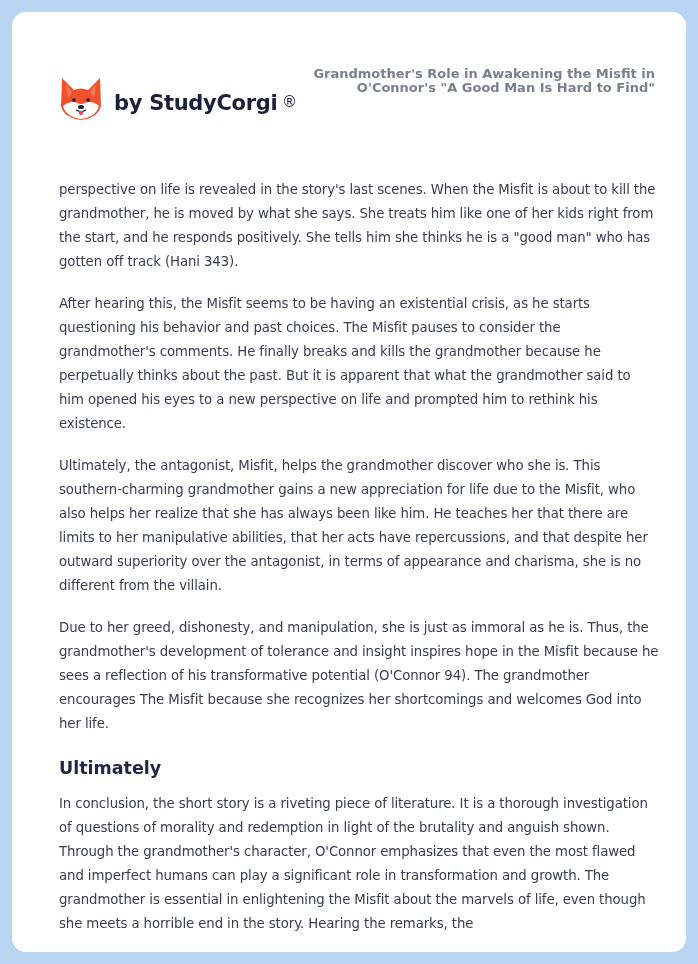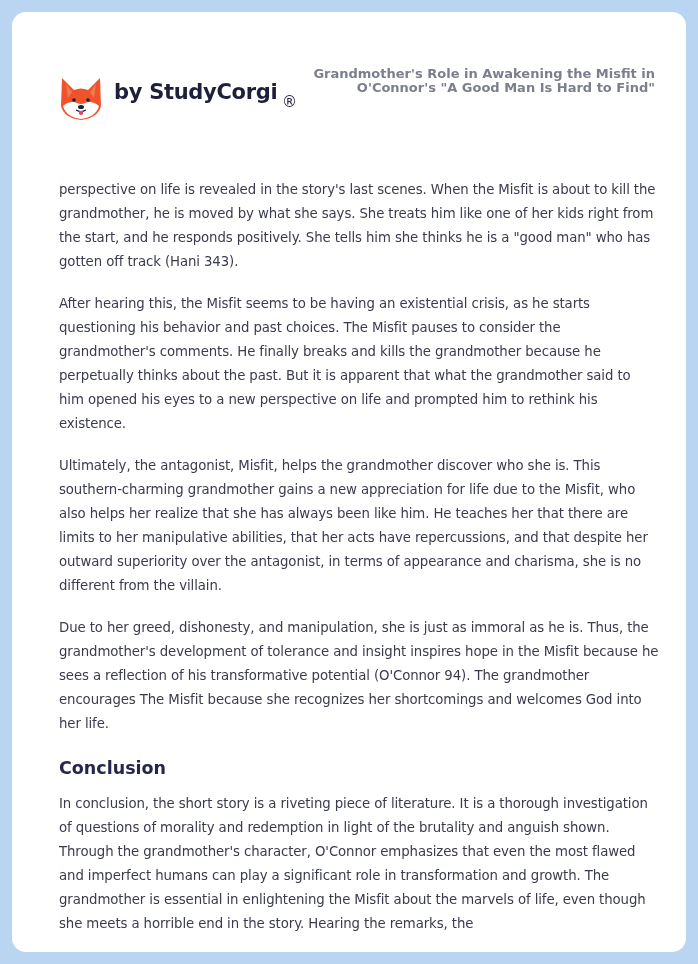--- a/index.html
+++ b/index.html
@@ -9,21 +9,21 @@
     font-family: "Liberation Sans", sans-serif;
     position: relative;
   }
   .card {
     position: absolute; left: 12px; top: 12px;
     width: 674px; height: 940px;
     background: #ffffff; border-radius: 14px;
     overflow: hidden;
   }
   .header { position: absolute; left: 0; top: 0; width: 674px; height: 150px; }
-  .logo { position: absolute; left: 48px; top: 64px; display: flex; }
+  .logo { position: absolute; left: 48px; top: 64px; display: flex; align-items: center; }
   .logo svg { width: 42px; height: 46px; display: block; }
   .logo-text {
     margin-left: 12px; font-family: "DejaVu Sans", sans-serif; font-weight: bold;
     font-size: 21px; color: #1e1f3b; letter-spacing: -0.3px; position: relative; top: 4px;
   }
   .logo-reg {
     position: absolute; left: 222px; top: 17px;
     font-family: "DejaVu Sans", sans-serif; font-size: 15px; color: #1e1f3b;
   }
   .meta { position: absolute; right: 31px; top: 55px; width: 360px; text-align: right; }
@@ -68,16 +68,16 @@
     <div class="meta">
       <div class="meta-title">Grandmother's Role in Awakening the Misfit in O'Connor's "A Good Man Is Hard to Find"</div>
     </div>
   </div>
 
   <div class="content">
     <p>perspective on life is revealed in the story's last scenes. When the Misfit is about to kill the grandmother, he is moved by what she says. She treats him like one of her kids right from the start, and he responds positively. She tells him she thinks he is a "good man" who has gotten off track (Hani 343).</p>
     <p>After hearing this, the Misfit seems to be having an existential crisis, as he starts questioning his behavior and past choices. The Misfit pauses to consider the grandmother's comments. He finally breaks and kills the grandmother because he perpetually thinks about the past. But it is apparent that what the grandmother said to him opened his eyes to a new perspective on life and prompted him to rethink his existence.</p>
     <p>Ultimately, the antagonist, Misfit, helps the grandmother discover who she is. This southern-charming grandmother gains a new appreciation for life due to the Misfit, who also helps her realize that she has always been like him. He teaches her that there are limits to her manipulative abilities, that her acts have repercussions, and that despite her outward superiority over the antagonist, in terms of appearance and charisma, she is no different from the villain.</p>
     <p>Due to her greed, dishonesty, and manipulation, she is just as immoral as he is. Thus, the grandmother's development of tolerance and insight inspires hope in the Misfit because he sees a reflection of his transformative potential (O'Connor 94). The grandmother encourages The Misfit because she recognizes her shortcomings and welcomes God into her life.</p>
-    <h2>Conclusion</h2>
+    <h2>Ultimately</h2>
     <p>In conclusion, the short story is a riveting piece of literature. It is a thorough investigation of questions of morality and redemption in light of the brutality and anguish shown. Through the grandmother's character, O'Connor emphasizes that even the most flawed and imperfect humans can play a significant role in transformation and growth. The grandmother is essential in enlightening the Misfit about the marvels of life, even though she meets a horrible end in the story. Hearing the remarks, the</p>
   </div>
 </div>
 
 </body></html>

